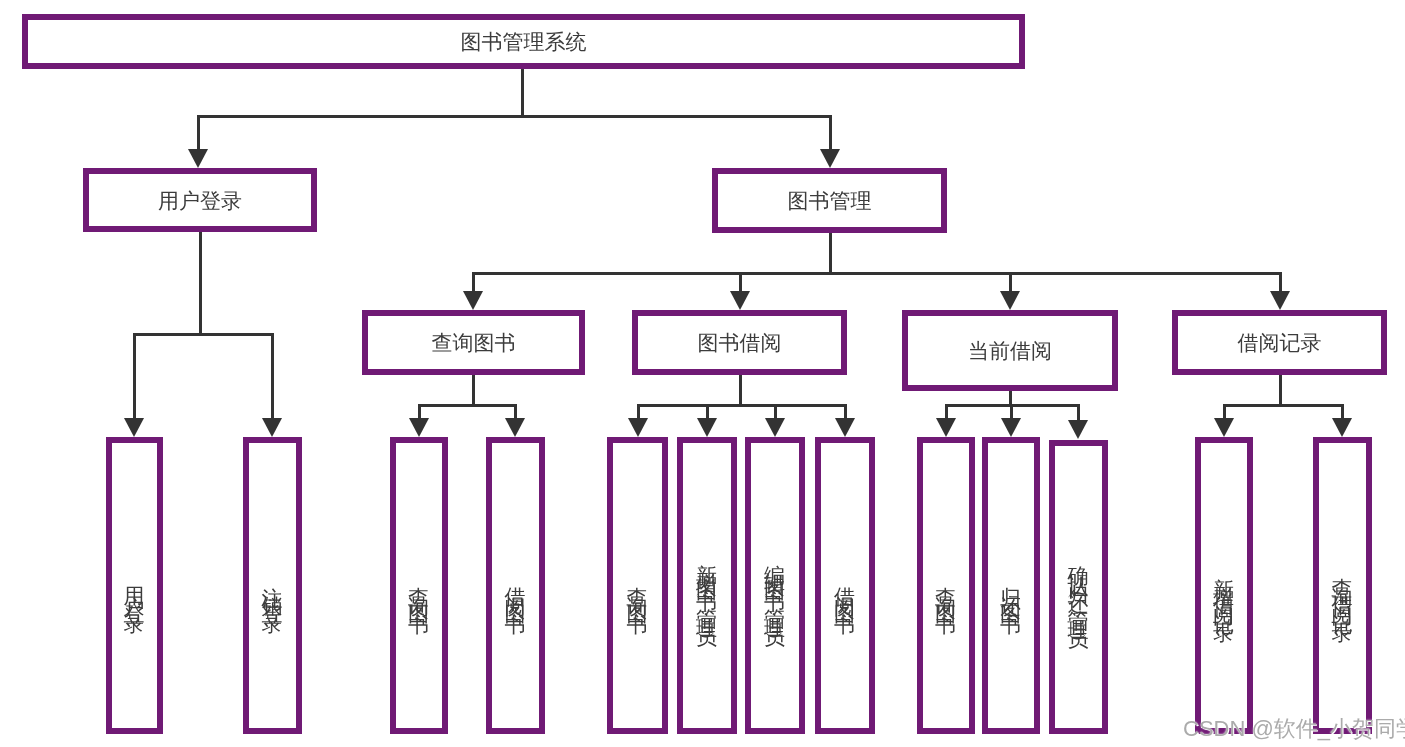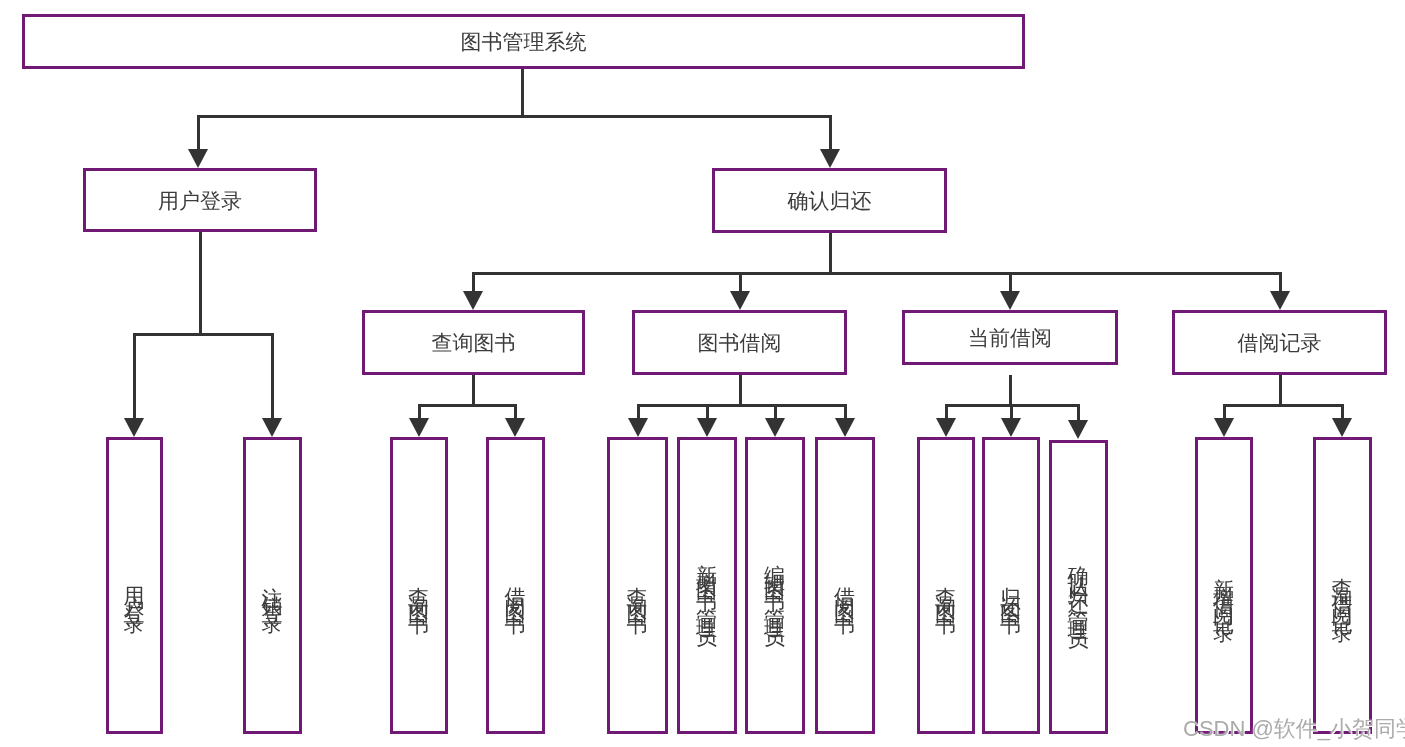--- a/index.html
+++ b/index.html
@@ -11,21 +11,21 @@
   .canvas {
     position: relative;
     width: 1405px;
     height: 747px;
     background: #ffffff;
     overflow: hidden;
   }
   .box {
     position: absolute;
     box-sizing: border-box;
-    border: 3px solid #701a75;
+    border: 6px solid #701a75;
     background: #ffffff;
     display: flex;
     align-items: center;
     justify-content: center;
     color: #3c3c3c;
     font-size: 21px;
     line-height: 1;
     z-index: 2;
   }
   .vbox {
@@ -132,30 +132,30 @@
   <div class="arrow" style="left:1332px;top:418px"></div>
 
   <div class="box" style="left:22px;top:14px;width:1003px;height:55px">
     <span>图书管理系统</span>
   </div>
 
   <div class="box" style="left:83px;top:168px;width:234px;height:64px">
     <span>用户登录</span>
   </div>
   <div class="box" style="left:712px;top:168px;width:235px;height:65px">
-    <span>确认归还</span>
+    <span>图书管理</span>
   </div>
 
   <div class="box" style="left:362px;top:310px;width:223px;height:65px">
     <span>查询图书</span>
   </div>
   <div class="box" style="left:632px;top:310px;width:215px;height:65px">
     <span>图书借阅</span>
   </div>
-  <div class="box" style="left:902px;top:310px;width:216px;height:55px">
+  <div class="box" style="left:902px;top:310px;width:216px;height:81px">
     <span>当前借阅</span>
   </div>
   <div class="box" style="left:1172px;top:310px;width:215px;height:65px">
     <span>借阅记录</span>
   </div>
 
   <div class="box vbox" style="left:106px;top:437px;width:57px;height:297px">
     <span>用户登录</span>
   </div>
   <div class="box vbox" style="left:243px;top:437px;width:59px;height:297px">

